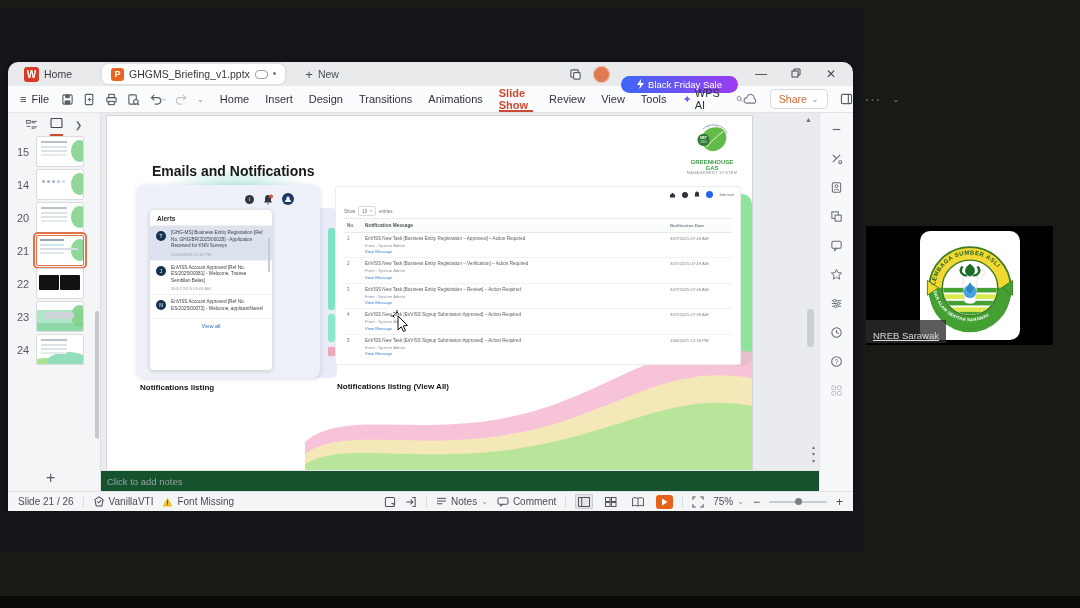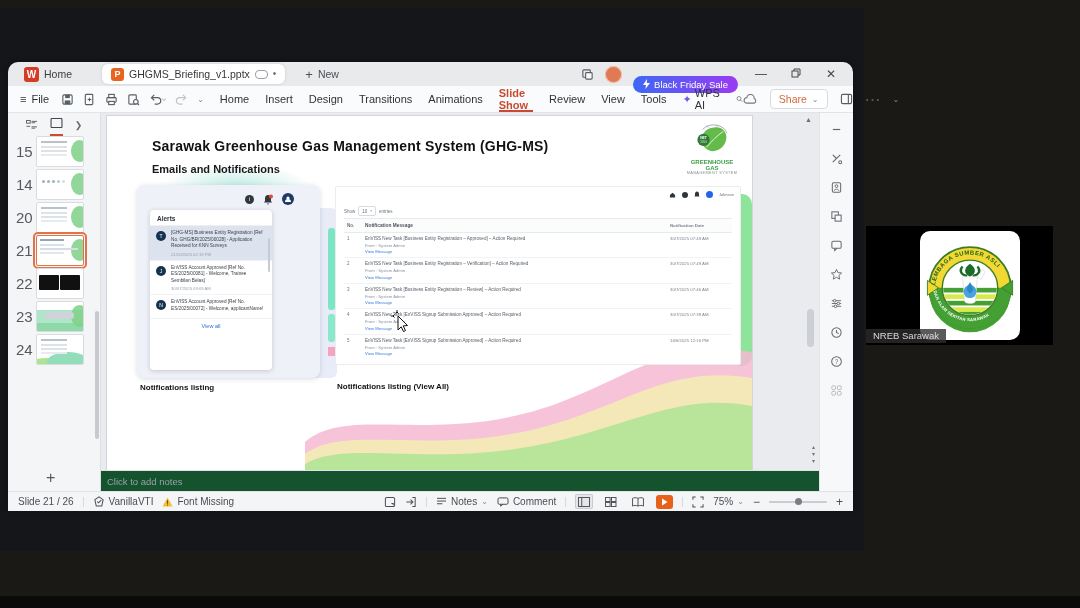--- a/index.html
+++ b/index.html
@@ -2,58 +2,58 @@
 <html><head>
 <meta charset="utf-8">
 <style>
   html,body{margin:0;padding:0;}
   body{width:1080px;height:608px;position:relative;overflow:hidden;background:#1b1916;font-family:"Liberation Sans",sans-serif;-webkit-font-smoothing:antialiased;}
   
   .share-region{position:absolute;left:0;top:8px;width:864px;height:543px;background:#15161a;}
   .bottom-strip{position:absolute;left:0;top:596px;width:1080px;height:12px;background:#0a0a0a;}
   .tile{position:absolute;left:866px;top:226px;width:187px;height:119px;background:#000;}
   .tile-logo{position:absolute;left:54px;top:5px;width:100px;height:109px;background:#fff;border-radius:10px;display:flex;align-items:center;justify-content:center;}
-  .tile-label{position:absolute;left:0;bottom:2px;background:rgba(45,45,45,.78);color:#d9d9d9;font-size:9.5px;padding:1px 7px 2px;white-space:nowrap;}
+  .tile-label{position:absolute;left:0;bottom:2px;background:rgba(45,45,45,.78);color:#d9d9d9;font-size:9.5px;padding:10px 7px 2px;white-space:nowrap;text-decoration:underline;}
   
   .wps{position:absolute;left:8px;top:62px;width:845px;height:448px;background:#e8eaec;border-radius:10px 10px 0 0;box-shadow:0 0 6px rgba(0,0,0,.4);}
   .tabbar{height:24px;display:flex;align-items:center;padding:0 6px;}
   .hometab{display:flex;align-items:center;}
   .wlogo{width:15px;height:15px;background:#d63b25;border-radius:3px;color:#fff;font-weight:bold;font-size:10px;display:flex;align-items:center;justify-content:center;margin:0 5px 0 10px;}
   .hometab span{font-size:10.5px;color:#3a3d41;}
   .doctab{margin-left:30px;display:flex;align-items:center;background:#fff;border-radius:6px;height:20px;padding:0 9px;gap:5px;box-shadow:0 0 3px rgba(0,0,0,.15);}
   .picon{width:13px;height:13px;background:#e8641f;border-radius:3px;color:#fff;font-size:9px;font-weight:bold;display:flex;align-items:center;justify-content:center;}
   .doctitle{font-size:10.5px;color:#33373b;}
   .syncpill{width:11px;height:7px;border:1px solid #9aa0a6;border-radius:4px;}
   .moddot{color:#6a6e73;font-size:10px;line-height:6px;}
   .newtab{margin-left:20px;display:flex;align-items:center;gap:5px;color:#4c5156;font-size:10.5px;}
   .newtab b{font-size:13px;font-weight:normal;}
   .tabright{margin-left:auto;display:flex;align-items:center;gap:11px;padding-right:4px;}
   .avatar-orange{width:17px;height:17px;border-radius:50%;background:#e07a52;box-shadow:inset 0 0 0 1px rgba(255,255,255,.5);}
-  .promo{height:17px;border-radius:9px;background:linear-gradient(90deg,#3d68f5,#9a3bf2);color:#fff;font-size:9.5px;display:flex;align-items:center;gap:4px;padding:0 10px;margin-top:20px;}
+  .promo{height:17px;border-radius:9px;background:linear-gradient(90deg,#3d68f5,#9a3bf2);color:#fff;font-size:9.5px;display:flex;align-items:center;gap:4px;padding:0 16px;margin-top:20px;}
   .wbtn{width:24px;text-align:center;color:#44474b;font-size:12px;line-height:12px;}
   .menurow{height:26px;background:#fafbfc;display:flex;align-items:center;padding:0 12px;border-bottom:1px solid #e2e4e7;}
   .filemenu{display:flex;align-items:center;gap:5px;font-size:11px;color:#2f3337;margin-right:12px;}
   .qicons{display:flex;align-items:center;gap:9px;margin-right:16px;}
   .qicons svg{display:block;}
   .dim{opacity:.35;}
   .menu{display:flex;align-items:center;gap:16px;font-size:11px;color:#2f3337;height:100%;}
   .mi{display:flex;align-items:center;gap:3px;height:100%;}
   .mi.active{color:#c94a32;font-weight:bold;box-shadow:inset 0 -2px 0 #c94a32;}
   .sparkle{color:#6f5bf0;font-size:11px;}
   .menuright{margin-left:auto;display:flex;align-items:center;gap:12px;color:#585c61;}
   .sharebtn{border:1px solid #d9dbde;border-radius:4px;height:18px;padding:0 8px;font-size:10.5px;color:#d4683a;display:flex;align-items:center;gap:5px;background:#fff;}
   .carat{font-size:8px;color:#85898e;}
   
   .mainrow{display:flex;height:378px;background:#e9ebee;}
   .thumbs{width:92px;background:#f4f5f7;border-right:1px solid #dcdee1;position:relative;padding-top:2px;flex:none;}
   .ticons{height:20px;display:flex;align-items:center;justify-content:center;gap:12px;color:#5a5e63;}
   .tic-active{border-bottom:2px solid #d04a2e;padding-bottom:2px;}
   .tchev{font-size:9px;color:#6a6e73;}
   .trow{display:flex;align-items:center;height:33px;padding-left:8px;gap:6px;}
-  .tnum{width:14px;font-size:15px;color:#55595e;text-align:left;flex:none;}
+  .tnum{width:14px;font-size:11px;color:#55595e;text-align:center;flex:none;}
   .thumb{width:46px;height:29px;background:#fff;border:1px solid #d9dbde;border-radius:2px;position:relative;overflow:hidden;flex:none;}
   .thumb::before{content:"";position:absolute;right:-5px;top:3px;width:17px;height:22px;background:#7ed087;border-radius:50%;opacity:.85;}
   .thumb::after{content:"";position:absolute;left:4px;top:4px;width:26px;height:2px;background:#b9c2c9;box-shadow:0 5px 0 #dde2e6,0 9px 0 #dde2e6,0 13px 0 #e7ebee;}
   .thumb[data-variant="gold"]::after{width:34px;height:12px;left:5px;top:8px;background:linear-gradient(#e9c35f,#d9a13f);border-radius:2px;box-shadow:none;}
   .thumb[data-variant="dots"]::after{width:3px;height:3px;left:5px;top:10px;border-radius:50%;background:#9fb3c0;box-shadow:5px 0 0 #9fb3c0,10px 0 0 #9fb3c0,15px 0 0 #bcc9d2,20px 0 0 #d4dde3;}
   .thumb[data-variant="dark"]::before{display:none;}
   .thumb[data-variant="dark"]::after{left:2px;top:6px;width:20px;height:15px;background:#111;box-shadow:21px 0 0 #111;border-radius:1px;}
   .thumb[data-variant="teal"]{background:linear-gradient(180deg,#fff 0 28%,#aee6c8 28% 72%,#8fd9a8 72%);}
   .thumb[data-variant="teal"]::after{left:7px;top:10px;width:30px;height:7px;background:#ced4d9;border-radius:3px;box-shadow:none;}
   .thumb[data-variant="tealblob"]::before{right:-6px;top:auto;bottom:-8px;width:42px;height:20px;background:#7fd9b0;border-radius:50%;box-shadow:-22px 6px 0 #9fe07f;}
@@ -73,21 +73,21 @@
   .statusbar{height:19px;background:#f4f5f6;border-top:1px solid #e0e2e5;display:flex;align-items:center;font-size:10px;color:#4a4e53;padding:0 10px;gap:9px;}
   .sb-sep{width:1px;height:10px;background:#d8dadd;}
   .sb-item{display:flex;align-items:center;gap:4px;}
   .viewbox{display:flex;align-items:center;justify-content:center;width:18px;height:15px;border-radius:2px;}
   .viewbox.active{background:#e4e6e9;box-shadow:inset 0 0 0 1px #c9cbcf;}
   .playbtn{width:17px;height:14px;background:#e8611a;border-radius:3px;display:flex;align-items:center;justify-content:center;}
   .ztrack{width:58px;height:2px;background:#c9ccd0;border-radius:1px;position:relative;}
   .zknob{position:absolute;left:26px;top:-2.5px;width:7px;height:7px;border-radius:50%;background:#7a7e84;}
   
   .s-title{position:absolute;left:45px;top:22px;font-size:14px;font-weight:bold;color:#111;letter-spacing:.2px;}
-  .s-sub{position:absolute;left:45px;top:47px;font-size:11px;font-weight:bold;color:#1a1a1a;}
+  .s-sub{position:absolute;left:45px;top:47px;font-size:14px;font-weight:bold;color:#1a1a1a;}
   .s-logo{position:absolute;right:12px;top:6px;width:56px;text-align:center;}
   .s-logo-l1{font-size:6px;font-weight:bold;color:#3a9d45;margin-top:1px;}
   .s-logo-l2{font-size:3.8px;color:#8a9096;letter-spacing:.4px;}
   .d-glow{position:absolute;left:55px;top:48px;width:150px;height:44px;background:radial-gradient(ellipse at center,#c2ece4 0%,rgba(194,236,228,0) 70%);}
   .d-lav{position:absolute;left:172px;top:92px;width:58px;height:170px;background:#e8ecf8;border-radius:6px;}
   .d-mint{position:absolute;left:221px;top:112px;width:7px;height:82px;background:#7ce5c4;border-radius:3px;}
   .d-mint2{position:absolute;left:221px;top:198px;width:7px;height:28px;background:#8ae8cb;border-radius:3px;}
   .d-pink{position:absolute;left:221px;top:231px;width:7px;height:9px;background:#f2a6bb;}
   .d-green{position:absolute;left:622px;top:78px;width:23px;height:172px;background:#8ee49b;border-radius:10px;}
   .wave{position:absolute;left:198px;top:230px;}
@@ -296,21 +296,20 @@
         <div class="d-mint"></div>
         <div class="d-mint2"></div>
         <div class="d-pink"></div>
         <div class="d-green"></div>
         <svg class="wave" width="447" height="126" viewBox="0 0 447 126">
           <path d="M447,6 C330,-12 298,70 150,78 C80,82 30,70 0,96 L0,126 L447,126 Z" fill="#f6b8d2" opacity="0.85"></path>
           <path d="M447,32 C340,14 300,88 150,94 C80,97 30,86 0,108 L0,126 L447,126 Z" fill="#f4ecb4" opacity="0.9"></path>
           <path d="M447,60 C352,42 300,104 150,108 C80,110 30,100 0,118 L0,126 L447,126 Z" fill="#b9e59b"></path>
         </svg>
 
-        <div class="s-title">Sarawak Greenhouse Gas Management System (GHG-MS)</div>
         <div class="s-sub">Emails and Notifications</div>
 
         <div class="s-logo">
           <svg width="38" height="32" viewBox="0 0 40 34">
             <path d="M10,8 A15,13 0 0 1 36,12" fill="none" stroke="#6a7a85" stroke-width="0.8" opacity="0.8"></path>
             <path d="M14,4 L30,16 M26,3 L18,17" stroke="#6a7a85" stroke-width="0.6" opacity="0.6"></path>
             <path d="M20,31 C8,29 5,15 15,8 C29,1 37,10 35,19 C33,27 26,31 20,31 Z" fill="#65bb4a"></path>
             <path d="M14,27 C20,20 26,14 32,10" stroke="#eaf6e4" stroke-width="1" fill="none"></path>
             <circle cx="11" cy="19" r="6.5" fill="#2f7a36"></circle>
             <text x="11" y="18" font-size="3.6" fill="#fff" text-anchor="middle" font-weight="bold">NET</text>

